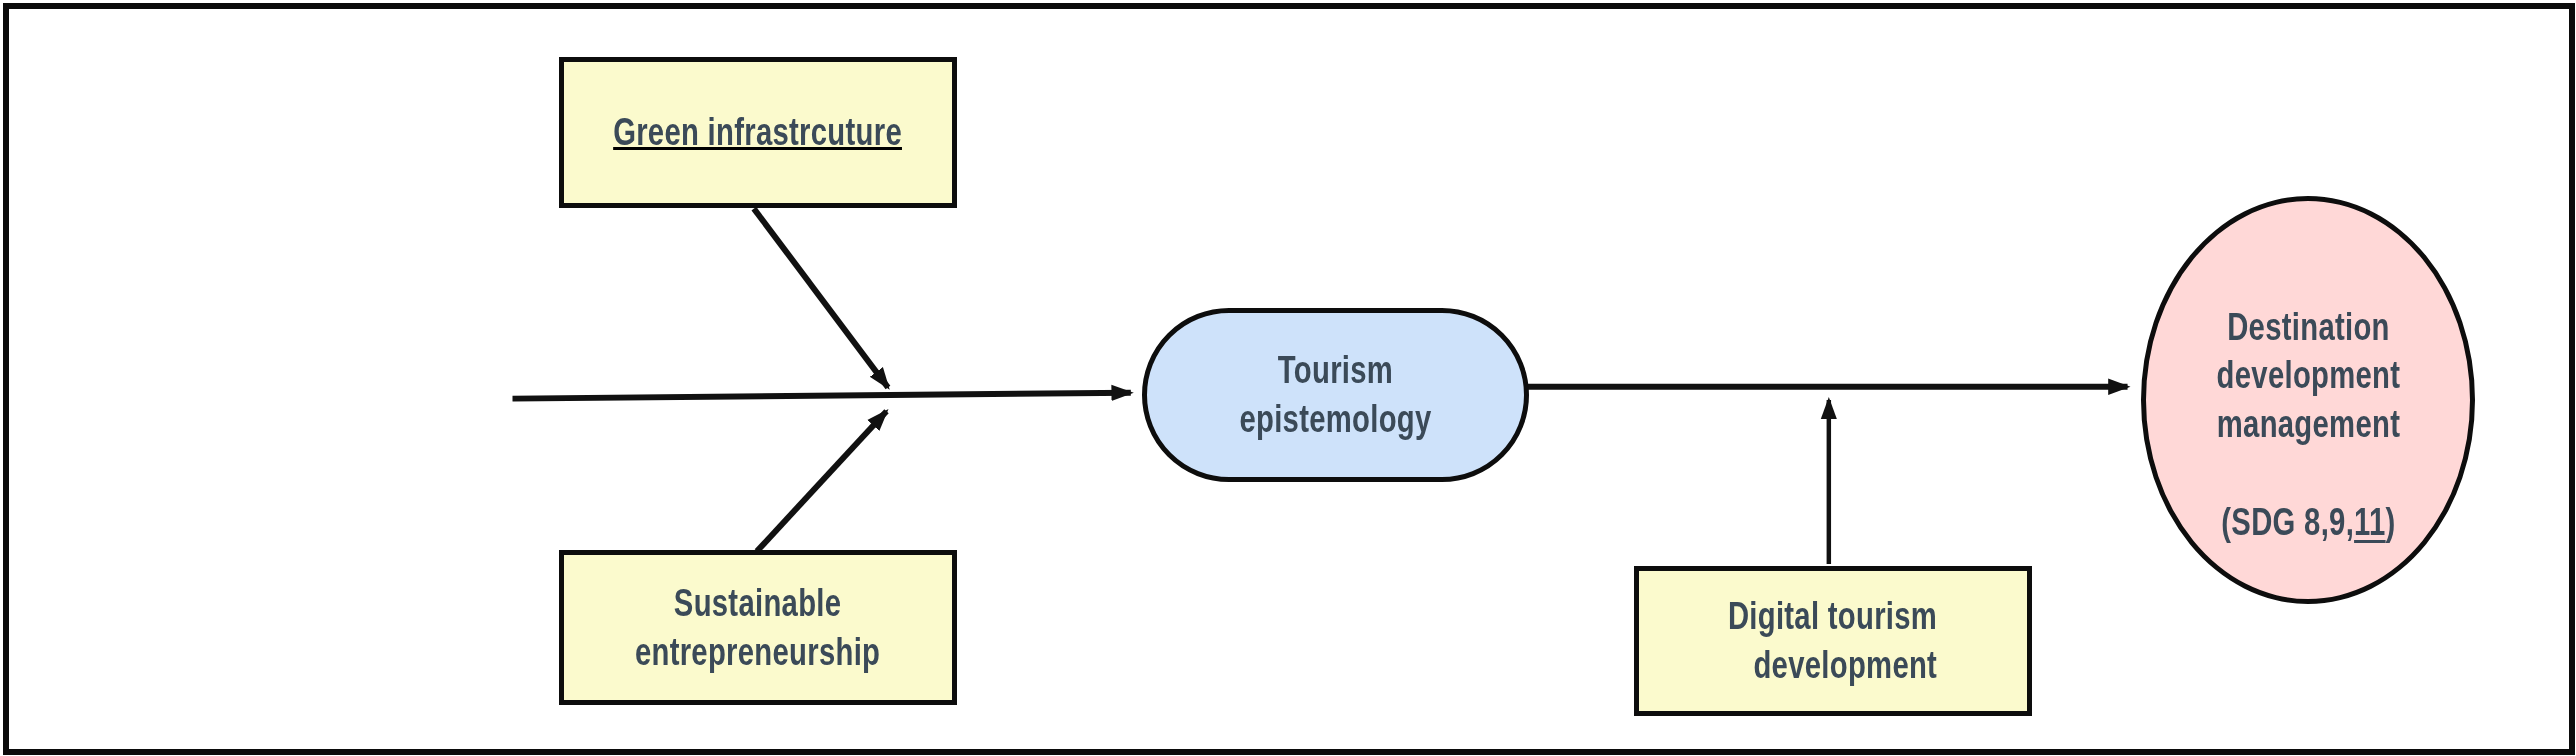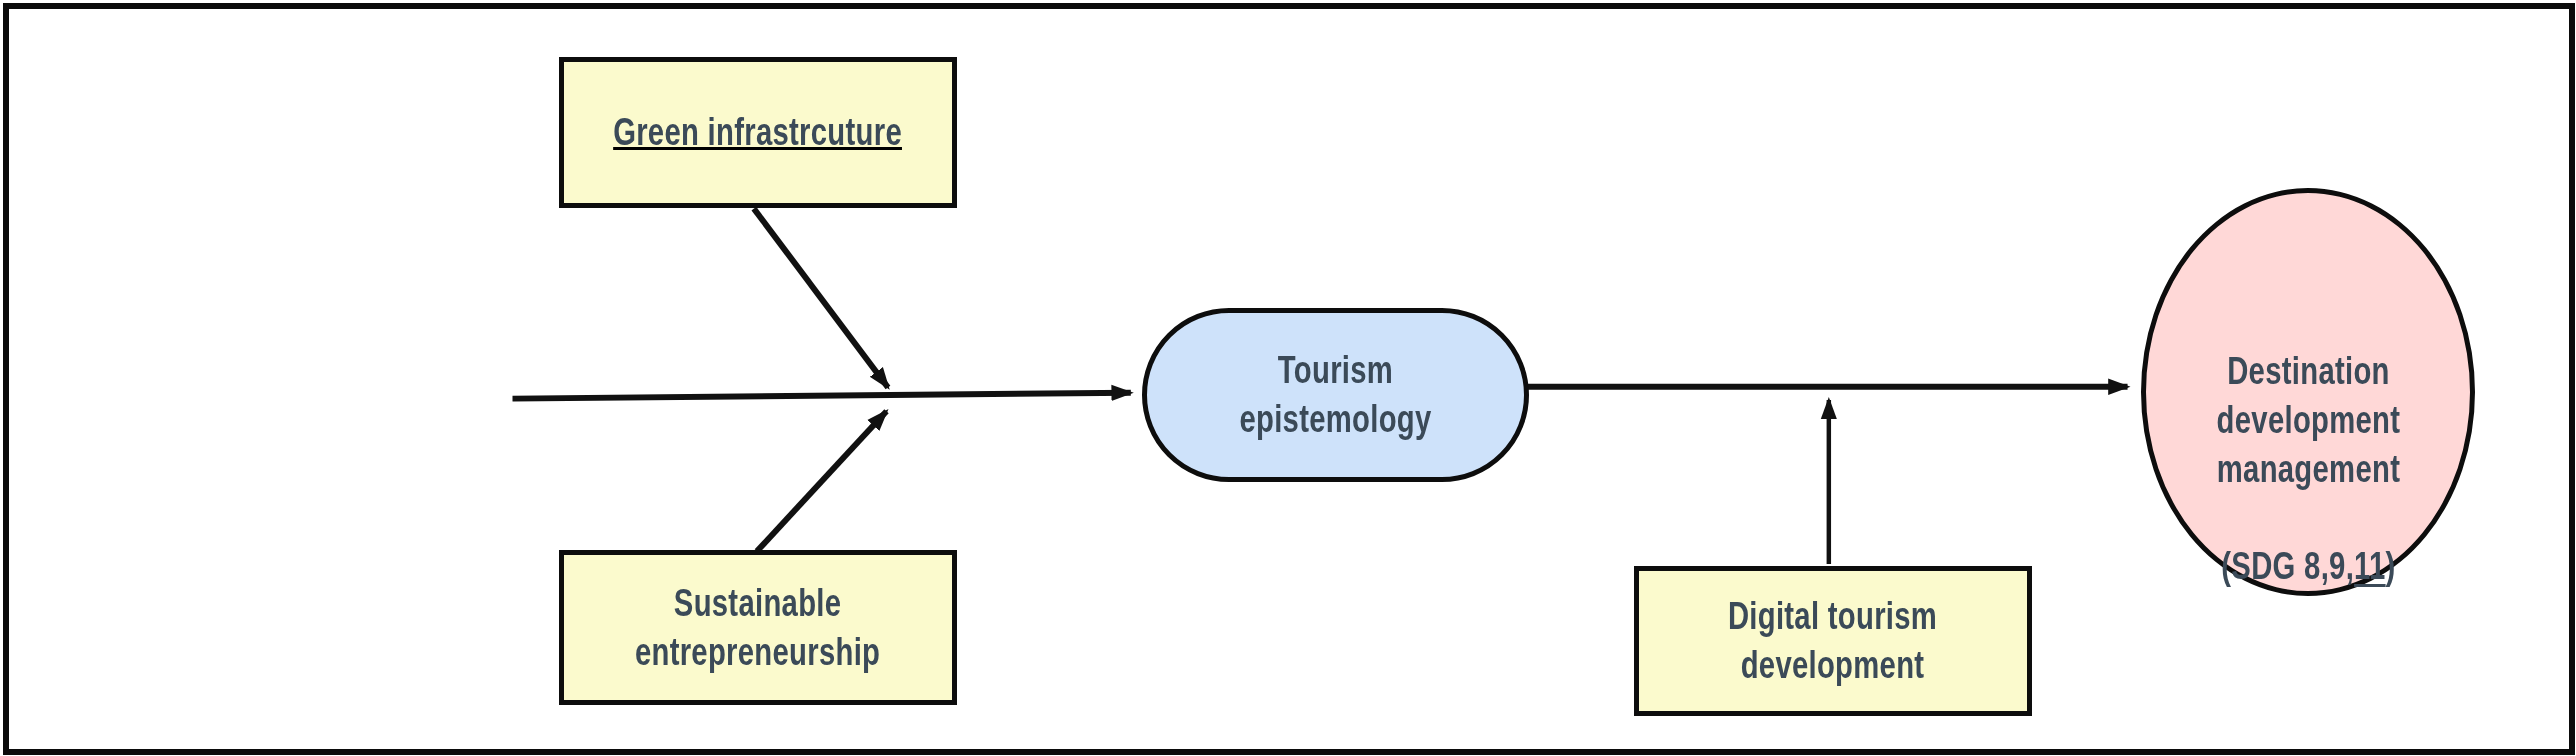--- a/index.html
+++ b/index.html
@@ -71,26 +71,26 @@
     background: #FBFACD;
   }
   .n-epistemology {
     left: 1142px; top: 308px; width: 387px; height: 174px;
     border-radius: 87px;
     background: #CEE2FA;
   }
   .n-digital {
     left: 1634px; top: 566px; width: 398px; height: 150px;
     background: #FBFACD;
+    text-align: right;
   }
   .n-destination {
-    left: 2141px; top: 188px; width: 334px; height: 408px;
+    left: 2141px; top: 196px; width: 334px; height: 408px;
     border-radius: 50%;
     background: #FFD8D7;
-    align-items: flex-end;
   }
   .sdg-line { white-space: nowrap; }
   .sdg-underline {
     text-decoration: underline;
     text-decoration-thickness: 3px;
     text-underline-offset: 5.2px;
   }
 </style>
 </head>
 <body>

